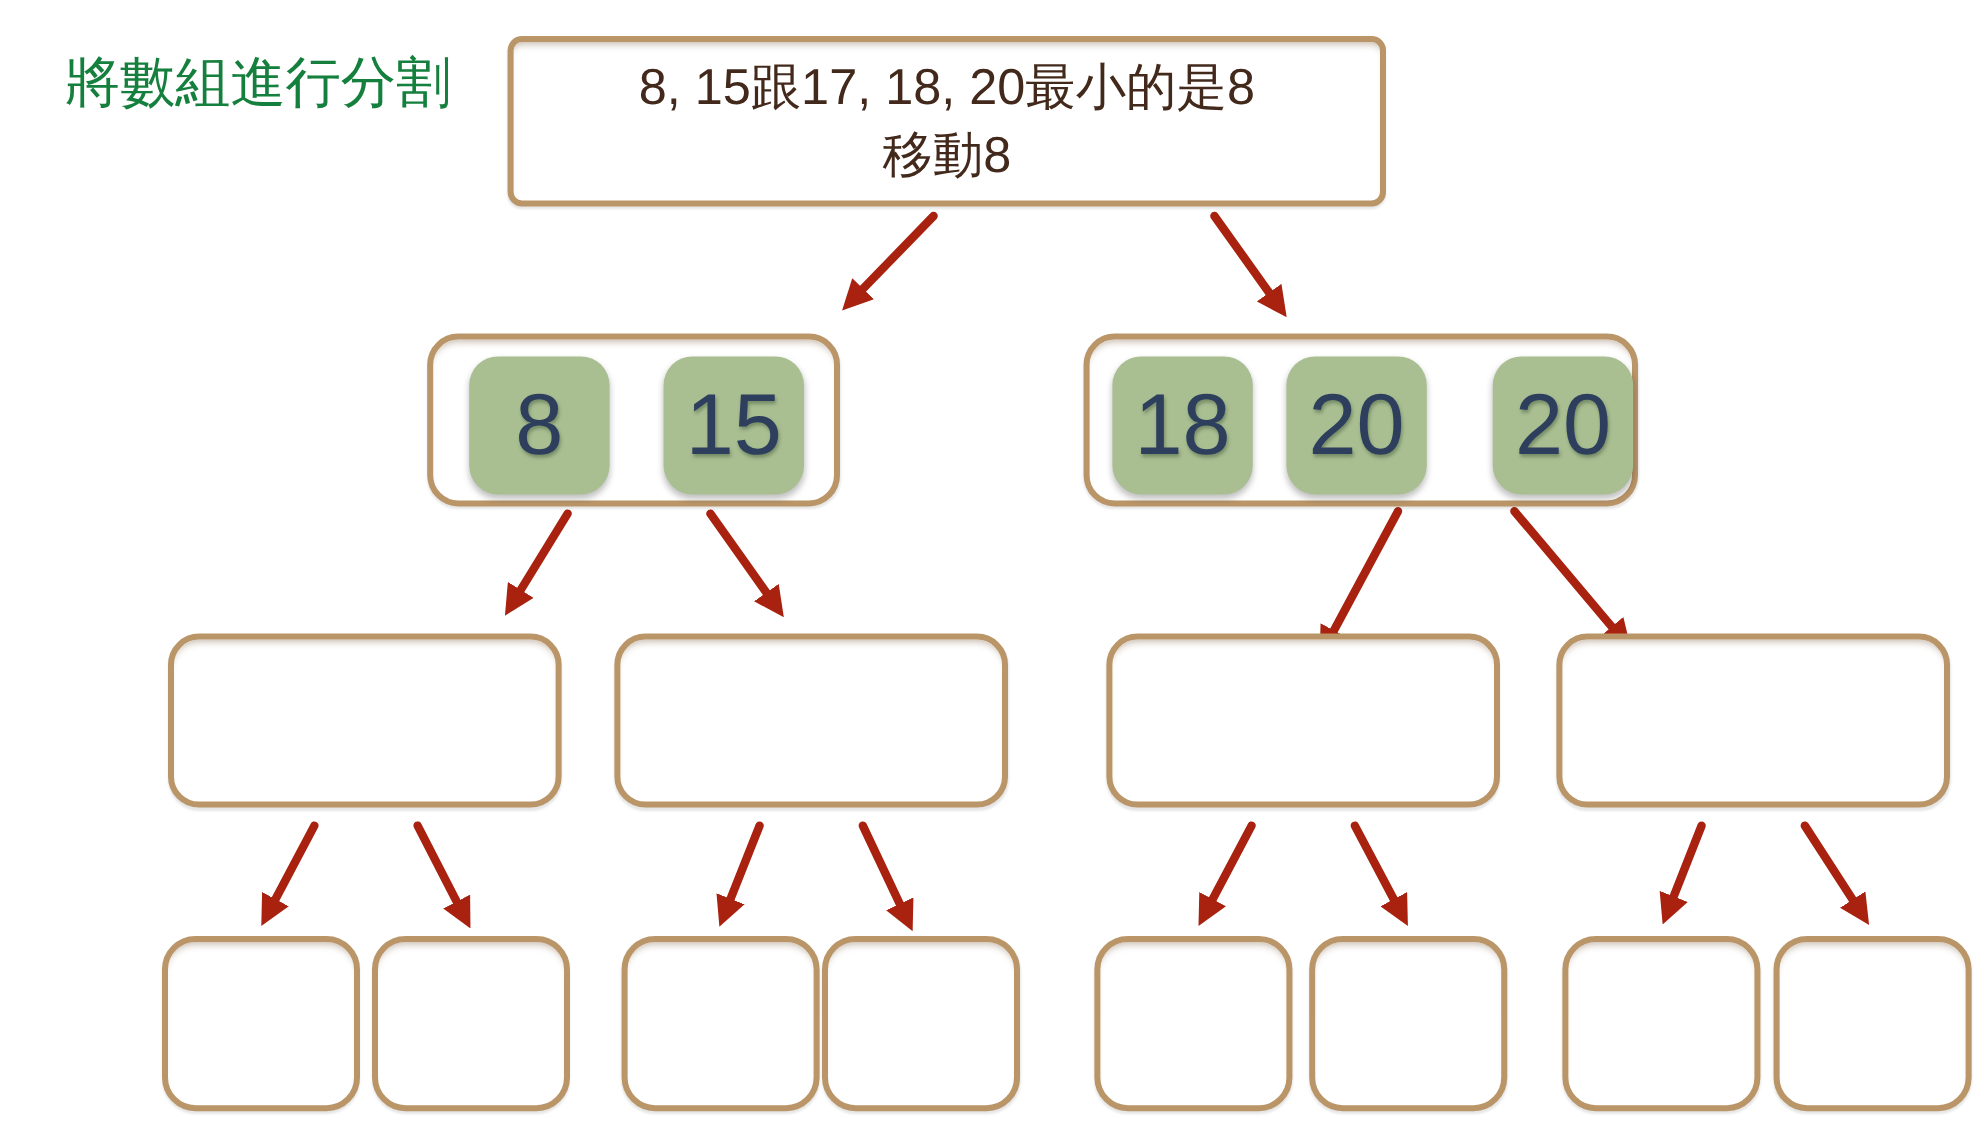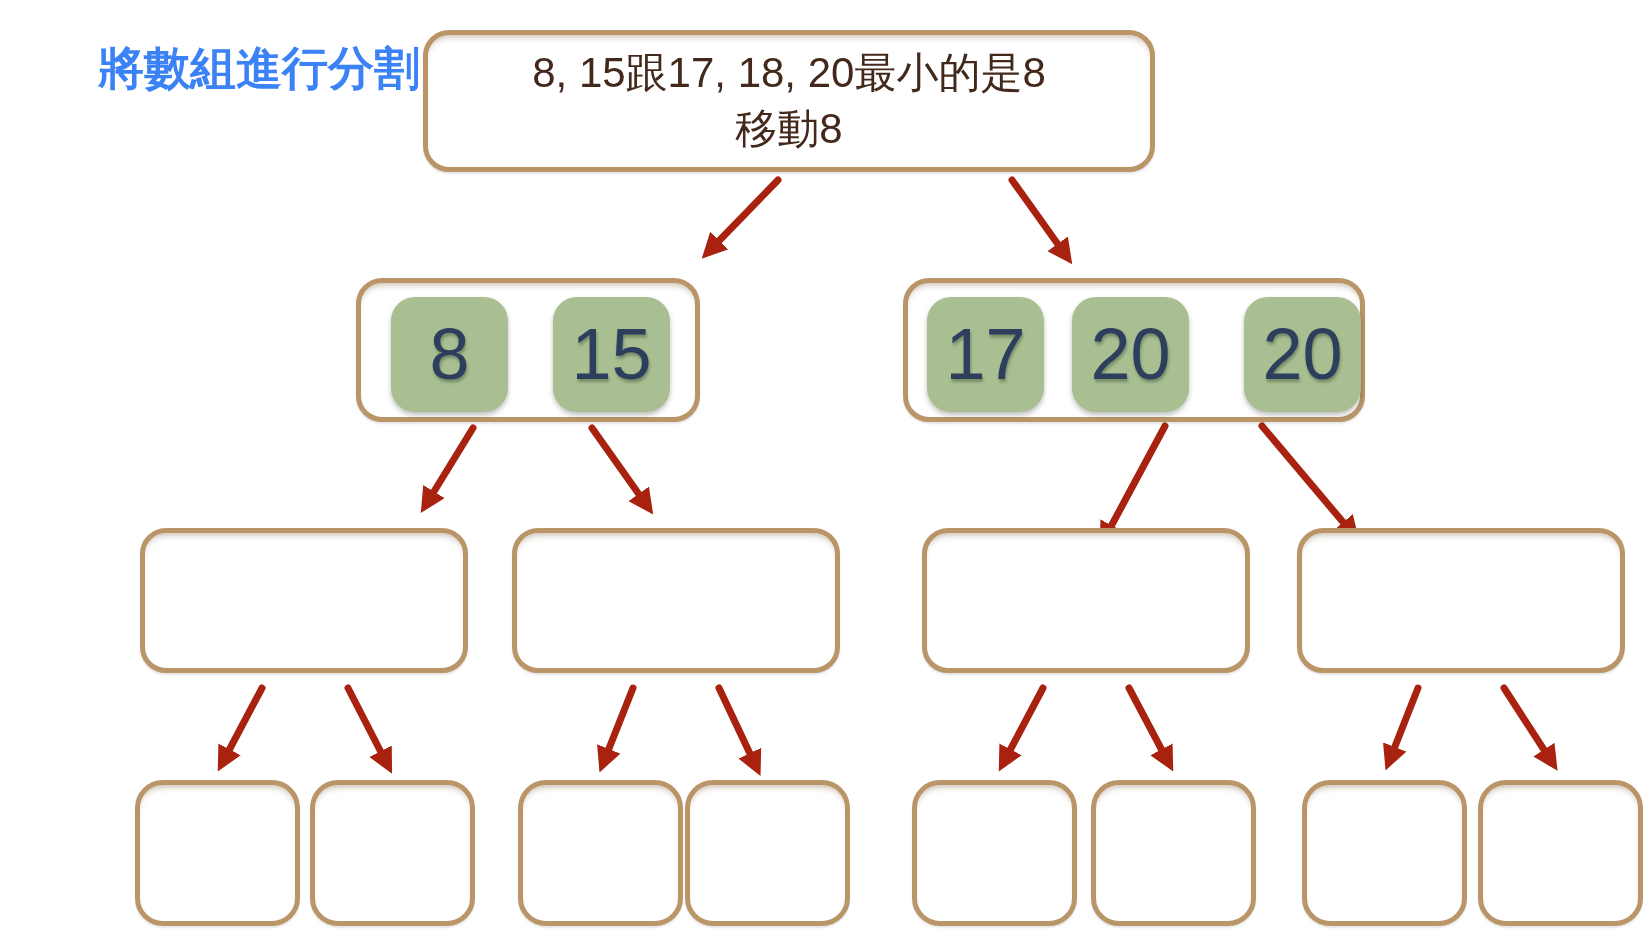--- a/index.html
+++ b/index.html
@@ -8,26 +8,26 @@
     font-family:"Liberation Sans", sans-serif;
   }
   
   .sketchbox{
     position:absolute;background:#ffffff;
     border:5px solid #ba9568;border-radius:26px;
     box-shadow: inset 0 6px 6px -4px rgba(120,90,60,0.40), 0 2px 2px rgba(0,0,0,0.10);
   }
   .title{
     position:absolute;left:10px;top:40px;width:410px;
-    text-align:right;color:#3b82f6;font-size:46px;line-height:57px;font-weight:700;
+    text-align:center;color:#15803d;font-size:46px;line-height:57px;font-weight:400;
   }
   .rootbox{
     left:423px;top:30px;width:722px;height:132px;
     display:flex;flex-direction:column;align-items:center;justify-content:center;
-    color:#42291b;font-size:42px;line-height:56px;text-align:left;
+    color:#42291b;font-size:42px;line-height:56px;text-align:left;border-radius:12px;
   }
   .l2box{top:278px;height:134px;}
   .l2box.left{left:356px;width:334px;}
   .l2box.right{left:903px;width:452px;}
   .tile{
     position:absolute;top:14px;width:117px;height:115px;border-radius:24px;
     background:#a9bf92;color:#2e3f5e;
     font-size:72px;line-height:115px;text-align:center;
     text-shadow:1px 3px 3px rgba(60,80,50,0.45);
     box-shadow:0 3px 5px rgba(0,0,0,0.25);
@@ -72,21 +72,21 @@
     <div>8, 15跟17, 18, 20最小的是8</div>
     <div>移動8</div>
   </div>
 
   <div class="sketchbox l2box left">
     <div class="tile" style="left:30px;">8</div>
     <div class="tile" style="left:192px;">15</div>
   </div>
 
   <div class="sketchbox l2box right">
-    <div class="tile" style="left:19px;">17</div>
+    <div class="tile" style="left:19px;">18</div>
     <div class="tile" style="left:164px;">20</div>
     <div class="tile" style="left:306px;margin-left:30px;">20</div>
   </div>
 
   <div class="sketchbox l3box" style="left:140px;"></div>
   <div class="sketchbox l3box" style="left:512px;"></div>
   <div class="sketchbox l3box" style="left:922px;"></div>
   <div class="sketchbox l3box" style="left:1297px;"></div>
 
   <div class="sketchbox l4box" style="left:135px;"></div>

